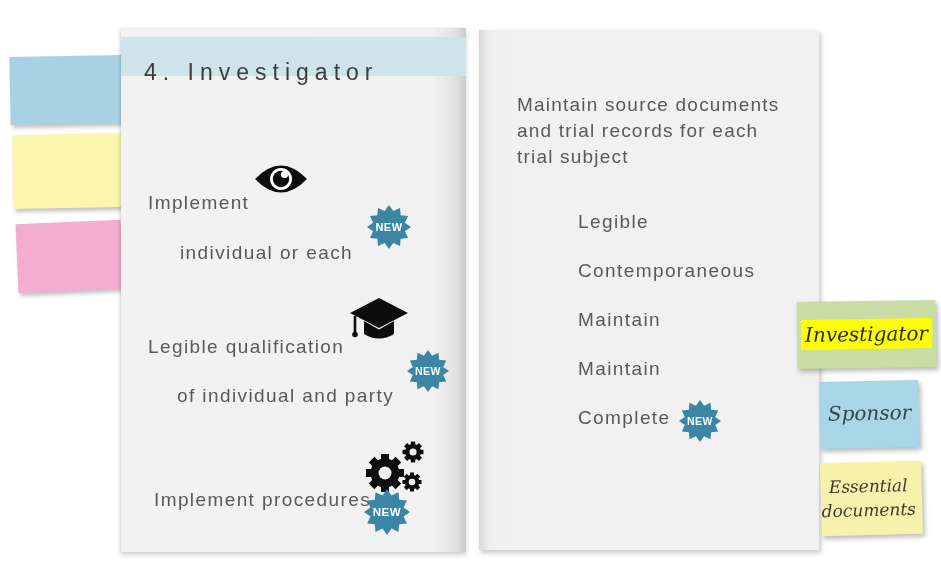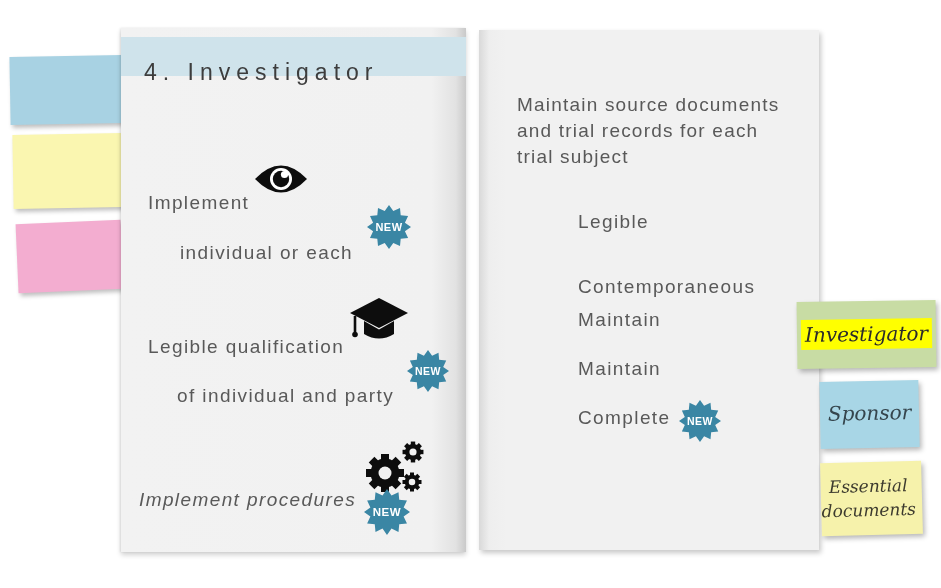--- a/index.html
+++ b/index.html
@@ -87,21 +87,21 @@
       </svg>
     </div>
     <div class="txt" style="left:56px;top:357px;">of individual and party</div>
     <div class="badge" style="left:286px;top:322px;">
       <svg width="42" height="42" viewBox="0 0 44 44">
         <polygon fill="#3a86a4" points="44,22 37.9,26.3 41.1,33 33.7,33.7 33,41.1 26.3,37.9 22,44 17.7,37.9 11,41.1 10.3,33.7 3,33 6.1,26.3 0,22 6.1,17.7 3,11 10.3,10.3 11,3 17.7,6.1 22,0 26.3,6.1 33,3 33.7,10.3 41.1,11 37.9,17.7"></polygon>
         <text x="22" y="26" text-anchor="middle" font-family="Liberation Sans, sans-serif" font-size="11" font-weight="bold" letter-spacing="0.5" fill="#ffffff">NEW</text>
       </svg>
     </div>
 
-    <div class="txt" style="left:18px;top:461px;font-style:italic;">Implement procedures</div>
+    <div class="txt" style="left:33px;top:461px;">Implement procedures</div>
     <div class="icon" style="left:241px;top:412px;">
       <svg width="66" height="60" viewBox="0 0 66 60">
         <g transform="translate(23,33)" fill="#0d0d0d">
           <rect x="-4" y="-19" width="8" height="38"></rect>
           <rect x="-4" y="-19" width="8" height="38" transform="rotate(45)"></rect>
           <rect x="-4" y="-19" width="8" height="38" transform="rotate(90)"></rect>
           <rect x="-4" y="-19" width="8" height="38" transform="rotate(135)"></rect>
           <circle r="14.5"></circle>
           <circle r="6.5" fill="#f1f1f1"></circle>
         </g>
@@ -131,21 +131,21 @@
     </div>
   </div>
 
   <div class="page page-right">
 
     <div class="para" style="left:38px;top:34px;width:300px;">Maintain source documents
 and trial records for each
 trial subject</div>
 
     <div class="txt" style="left:99px;top:181px;">Legible</div>
-    <div class="txt" style="left:99px;top:230px;margin-top:16px;">Contemporaneous</div>
+    <div class="txt" style="left:99px;top:230px;">Contemporaneous</div>
     <div class="txt" style="left:99px;top:279px;">Maintain</div>
     <div class="txt" style="left:99px;top:328px;">Maintain</div>
     <div class="txt" style="left:99px;top:377px;text-align:center;">Complete</div>
 
     <div class="badge" style="left:200px;top:370px;">
       <svg width="42" height="42" viewBox="0 0 44 44">
         <polygon fill="#3a86a4" points="44,22 37.9,26.3 41.1,33 33.7,33.7 33,41.1 26.3,37.9 22,44 17.7,37.9 11,41.1 10.3,33.7 3,33 6.1,26.3 0,22 6.1,17.7 3,11 10.3,10.3 11,3 17.7,6.1 22,0 26.3,6.1 33,3 33.7,10.3 41.1,11 37.9,17.7"></polygon>
         <text x="22" y="26" text-anchor="middle" font-family="Liberation Sans, sans-serif" font-size="11" font-weight="bold" letter-spacing="0.5" fill="#ffffff">NEW</text>
       </svg>
     </div>

